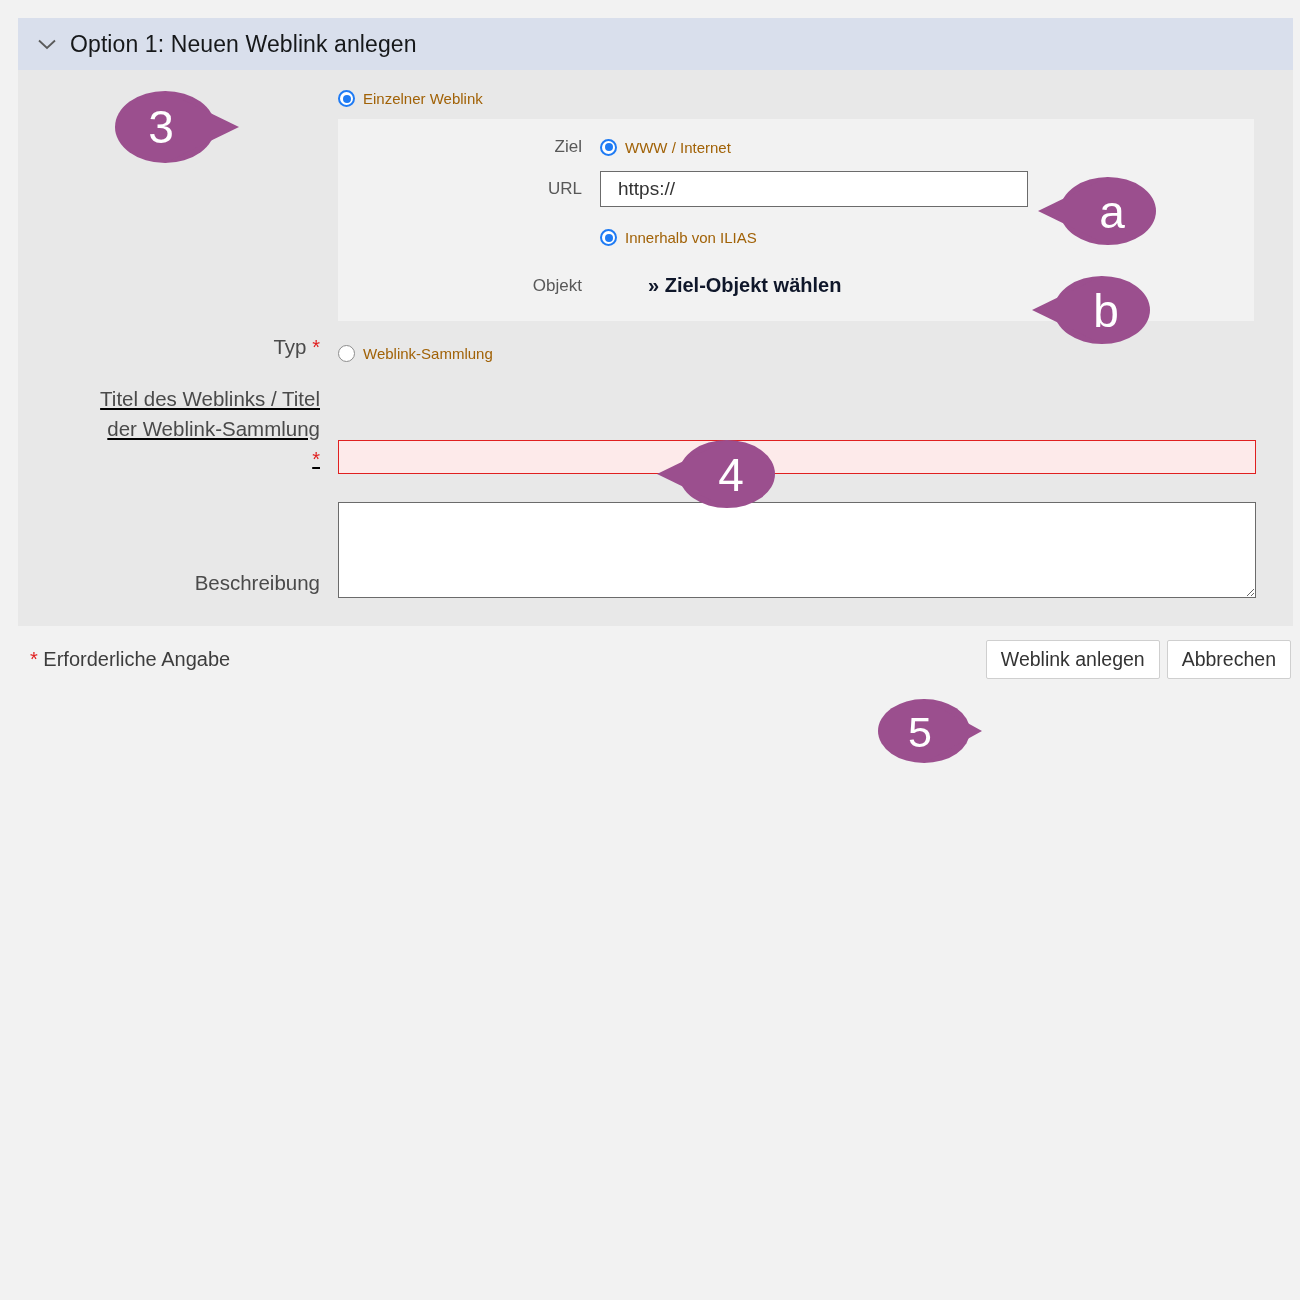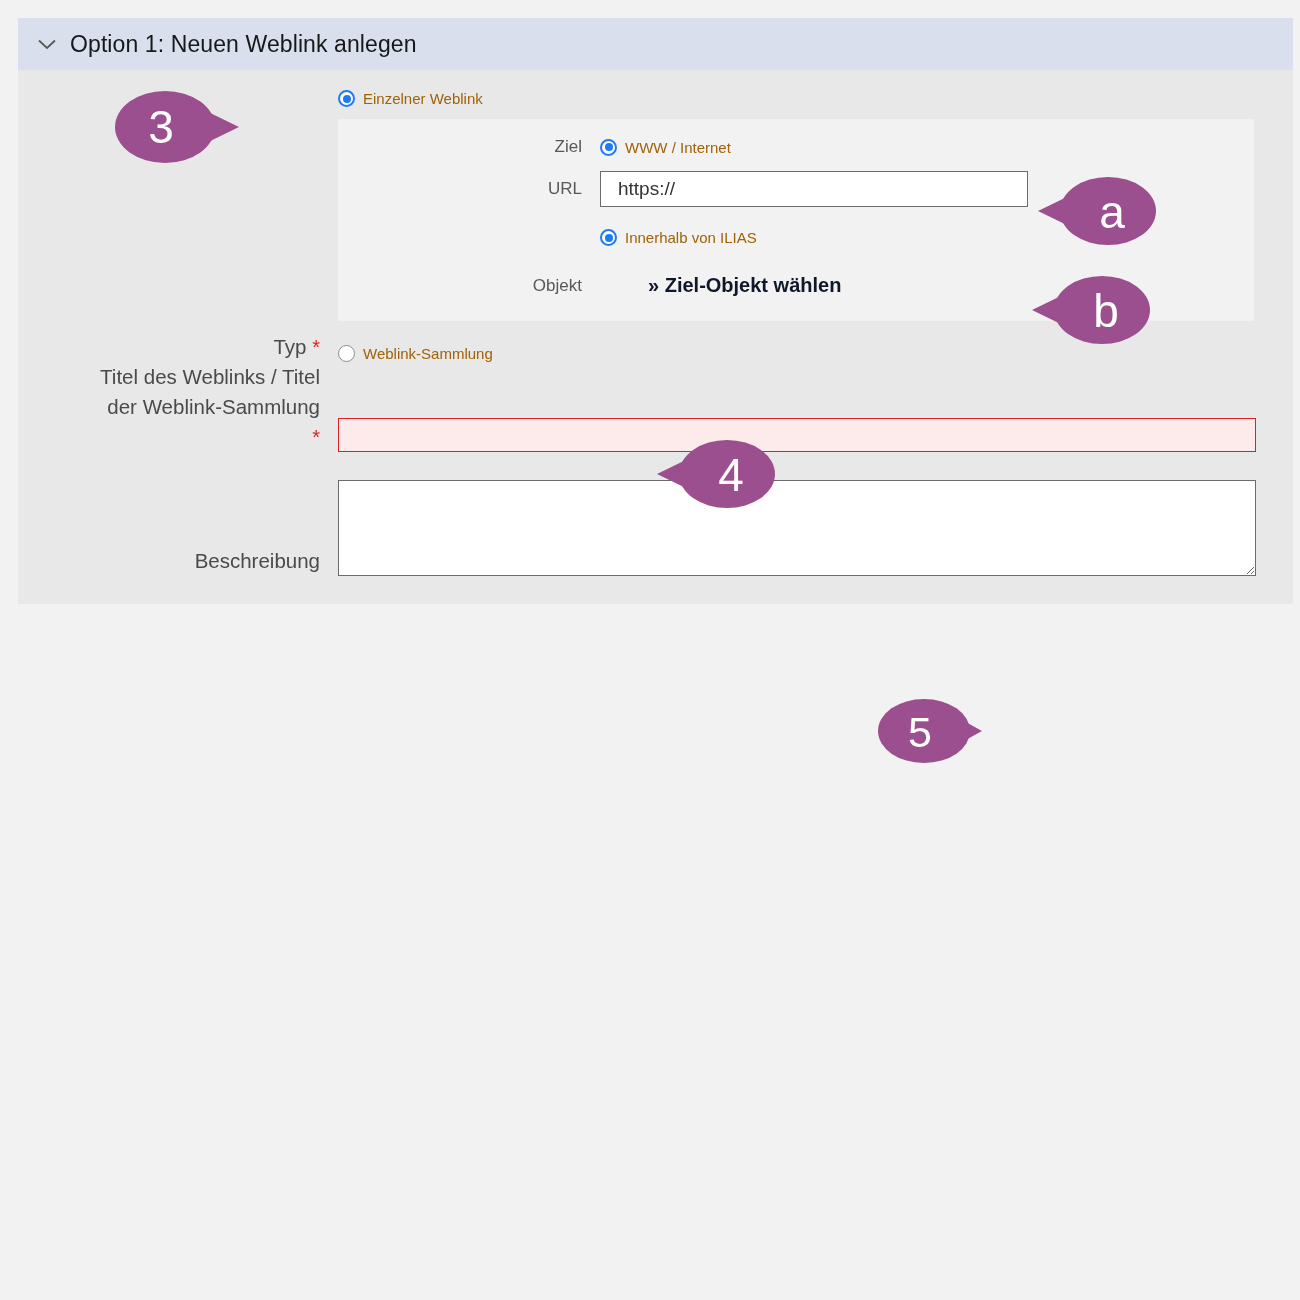--- a/index.html
+++ b/index.html
@@ -283,40 +283,46 @@
         </div>
 
         <div class="radio-line" style="margin-top:24px;">
           <span class="radio off"></span>
           <span class="radio-label">Weblink-Sammlung</span>
         </div>
 
       </div>
     </div>
 
-    <div class="row" style="">
+    <div class="row" style="margin-top:22px;text-decoration:underline;">
       <div class="lbl-col">
         <div>Titel des Weblinks / Titel</div>
         <div>der Weblink-Sammlung</div>
         <div class="req">*</div>
       </div>
       <div class="ctl-col">
         <input class="title-input" type="text" value="" style="">
       </div>
     </div>
 
     <div class="row" style="margin-top:28px; padding-bottom:28px;">
       <div class="lbl-col" style="padding-top:4px;">Beschreibung</div>
       <div class="ctl-col">
         <textarea class="desc-area" style=""></textarea>
       </div>
     </div>
 
   </div>
 
+  <div id="panel-footer">
+    <span id="required-note"><span class="req">*</span> <span>Erforderliche Angabe</span></span>
+    <span id="footer-spacer"></span>
+    <button class="btn">Weblink anlegen</button>
+    <button class="btn">Abbrechen</button>
+  </div>
 
 </div>
 
 <div class="pin" style="left:103px; top:83px;">
   <svg width="140" height="88" viewBox="0 0 140 88">
     <path d="M126 44 C126 44 102 68 70 68 C38 68 14 63 14 44 C14 25 38 20 70 20 C102 20 126 44 126 44 Z" fill="#9b4f8e" transform="translate(0,0)"></path>
     <ellipse cx="62" cy="44" rx="50" ry="36" fill="#9b4f8e"></ellipse>
     <path d="M62 8 L136 44 L62 80 Z" fill="#9b4f8e"></path>
     <text class="pin-txt" x="58" y="44" font-size="46" text-anchor="middle" dominant-baseline="central">3</text>
   </svg>

